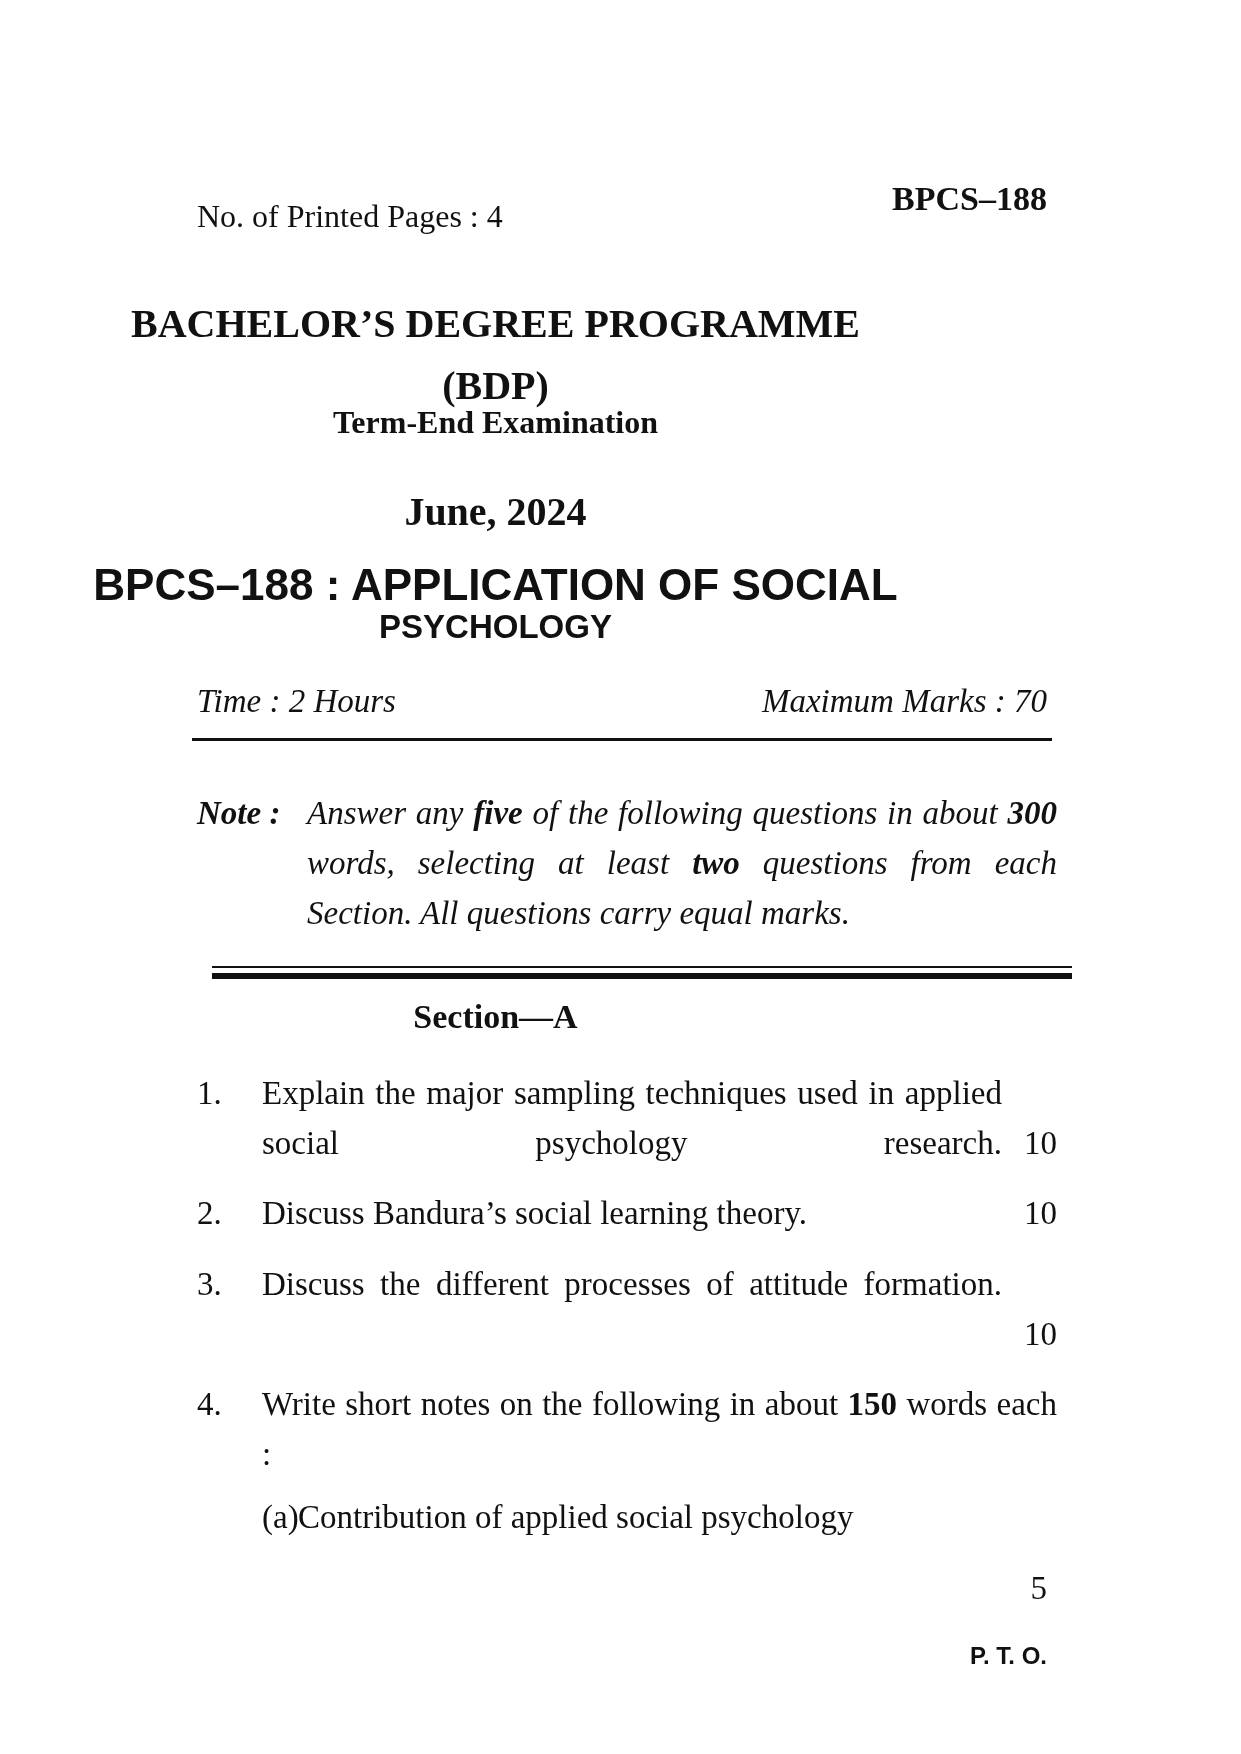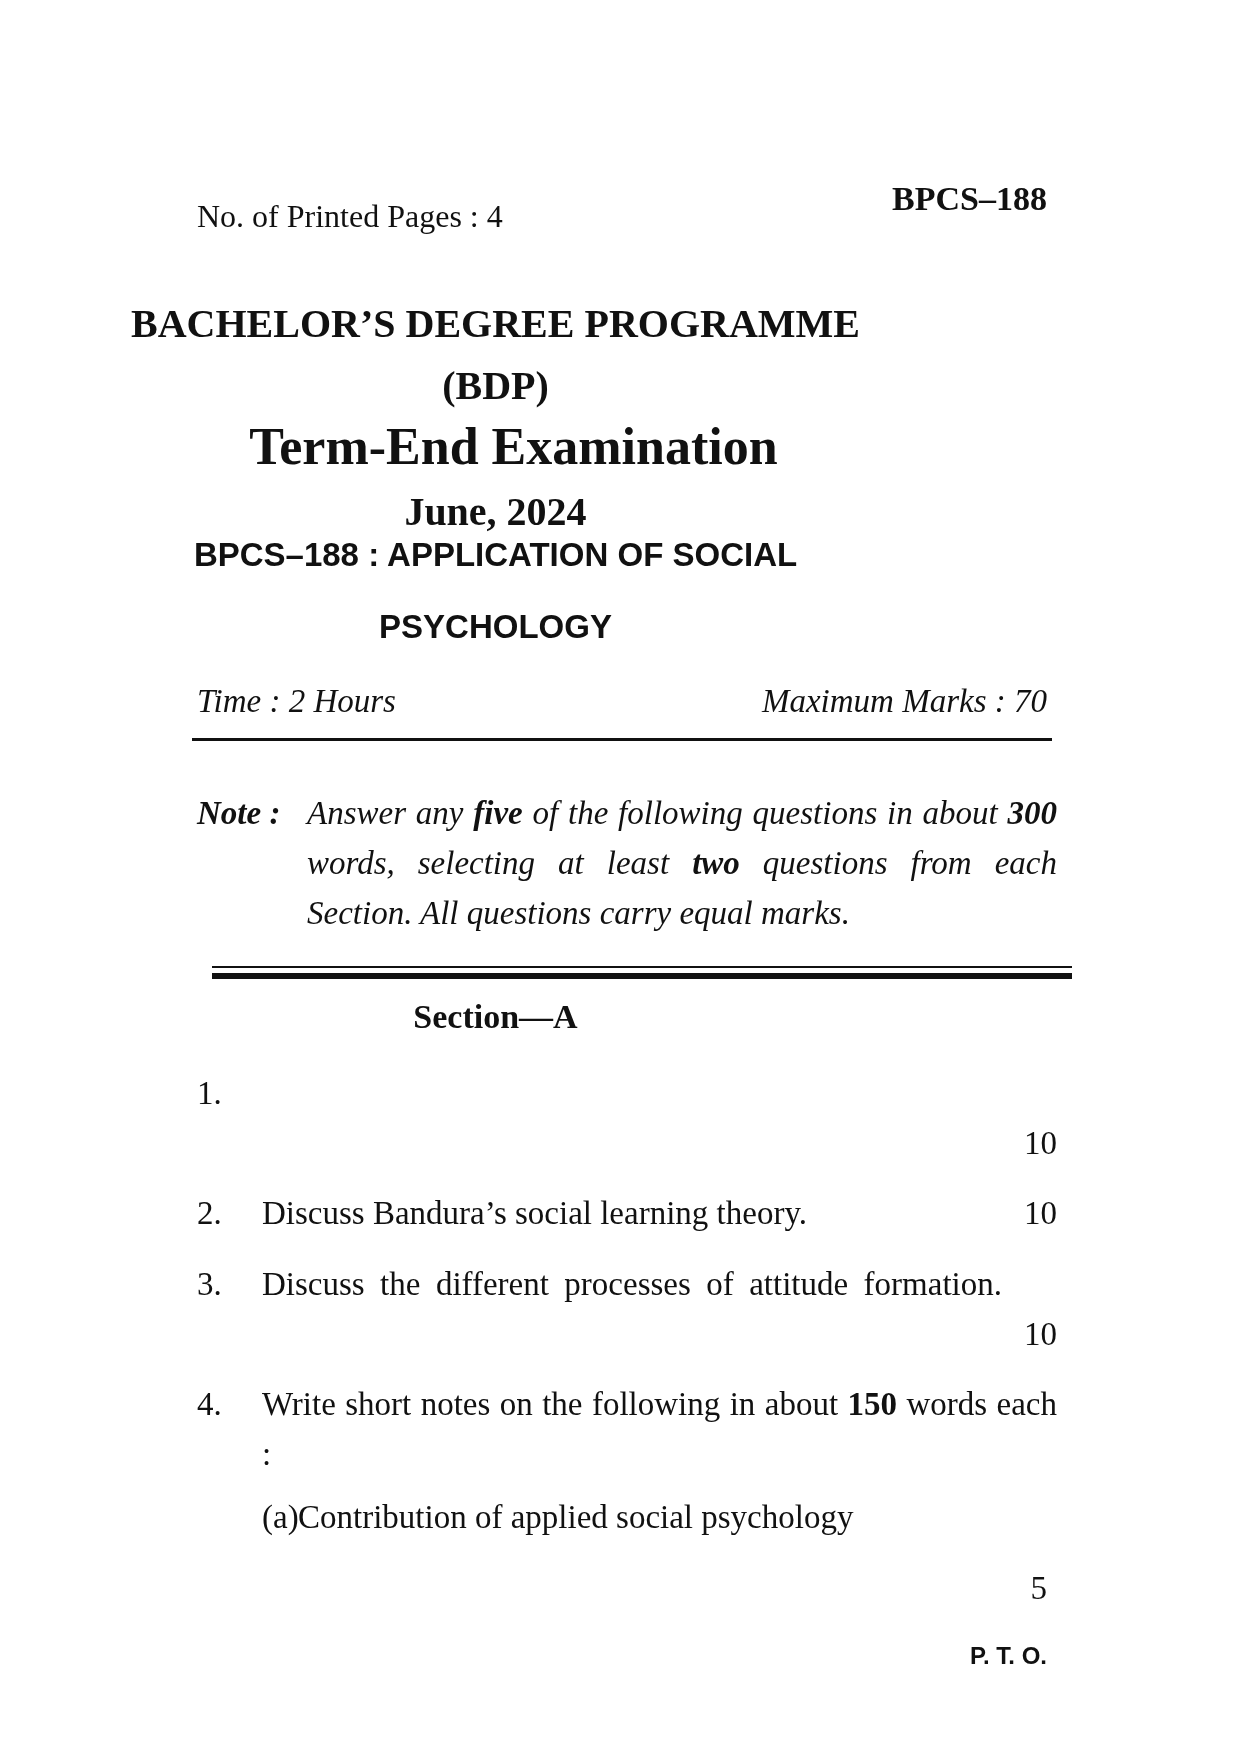--- a/index.html
+++ b/index.html
@@ -5,23 +5,23 @@
   html, body { margin:0; padding:0; background:#fff; }
   body { width:1241px; height:1754px; position:relative; color:#111; font-family:"DejaVu Serif", serif; overflow:hidden; }
   .abs { position:absolute; }
   .serif { font-family:"Liberation Serif", "DejaVu Serif", serif; }
   .sans { font-family:"Liberation Sans", "DejaVu Sans", sans-serif; }
   #pages { left:197px; top:198px; font-size:32px; }
   #code { right:194px; top:180px; font-size:34px; font-weight:bold; }
   .center { left:0; width:991px; text-align:center; font-weight:bold; }
   #prog { top:300px; font-size:40px; }
   #bdp { top:362px; font-size:40px; }
-  #term { top:417px; font-size:52px;padding-left:18px; }
+  #term { top:404px; font-size:32px; }
   #june { top:488px; font-size:40px; }
-  #course1 { top:536px; font-size:33px; }
+  #course1 { top:560px; font-size:44px; }
   #course2 { top:608px; font-size:33px; }
   #time { left:197px; top:683px; font-size:33px; font-style:italic; }
   #marks { right:194px; top:683px; font-size:33px; font-style:italic; }
   #rule1 { left:192px; width:860px; top:738px; height:0; border-top:3px solid #111; }
   #note { left:197px; top:788px; font-size:33px; font-style:italic; width:860px; line-height:50px; }
   #note .lbl { position:absolute; left:0; top:0; font-weight:bold; }
   #note .body { margin-left:110px; text-align:justify; text-align-last:left; }
   #rule2a { left:212px; width:860px; top:966px; border-top:2px solid #111; }
   #rule2b { left:212px; width:860px; top:973px; border-top:6px solid #111; }
   #section { top:998px; font-size:34px; }
@@ -63,20 +63,21 @@
   <div class="body"><span>Answer any </span><b>five</b><span> of the following questions in about </span><b>300</b><span> words, selecting at least </span><b>two</b><span> questions from each Section. All questions carry equal marks.</span></div>
 </div>
 
 <div class="abs" id="rule2a"></div>
 <div class="abs" id="rule2b"></div>
 
 <div class="abs serif center" id="section">Section—A</div>
 
 <div class="q serif" id="q1">
   <span class="num">1.</span>
+  <div class="txt" style="width:740px;">Explain the major sampling techniques used in applied social psychology research.</div>
   <span class="mk" style="top:50px;">10</span>
 </div>
 
 <div class="q serif" id="q2">
   <span class="num">2.</span>
   <div class="txt last">Discuss Bandura’s social learning theory.</div>
   <span class="mk" style="top:0;">10</span>
 </div>
 
 <div class="q serif" id="q3">

